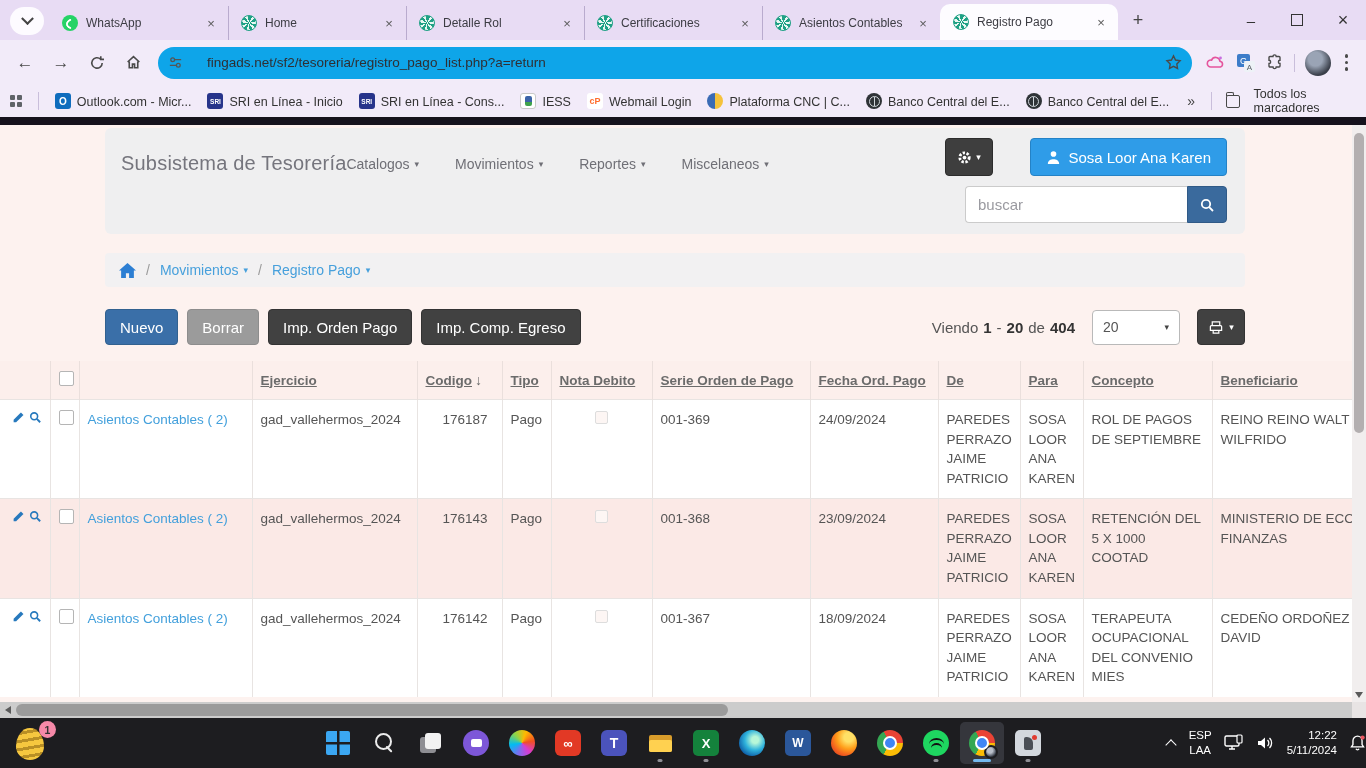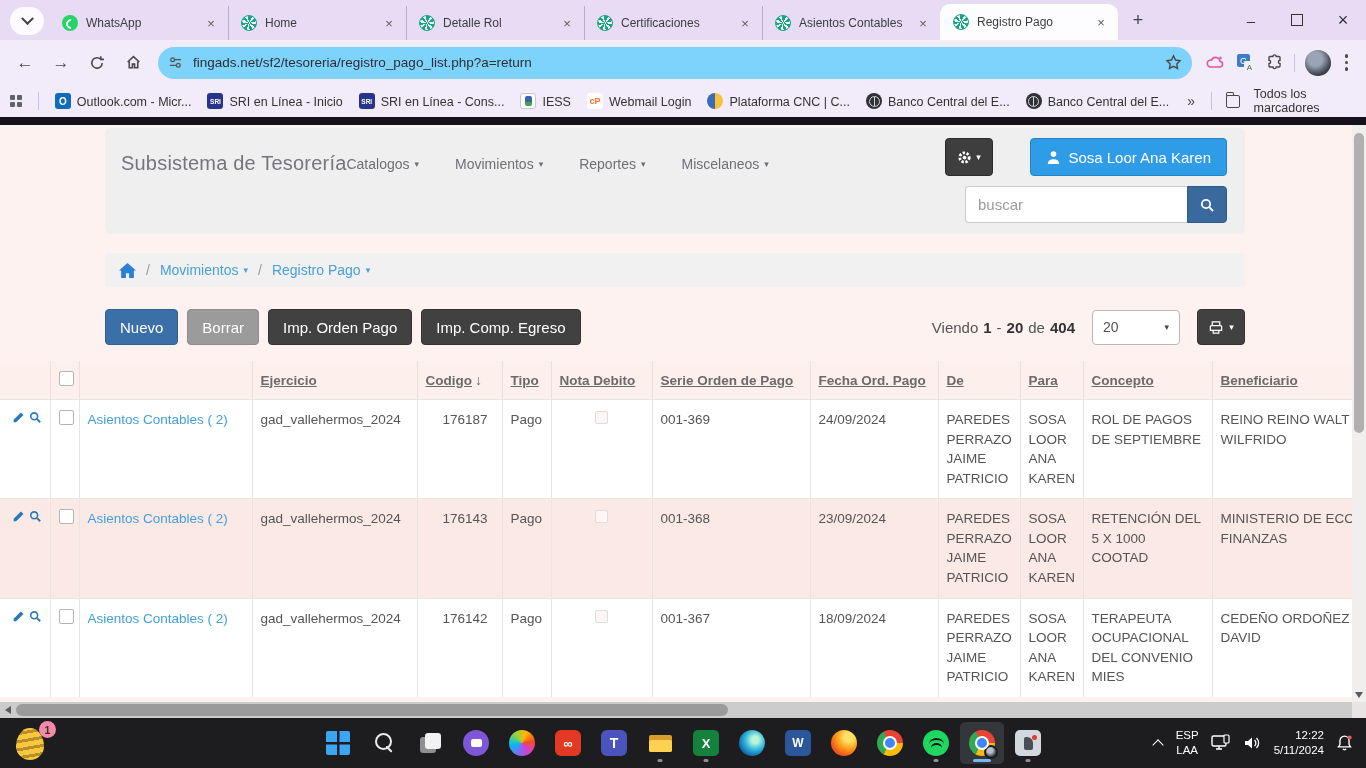--- a/index.html
+++ b/index.html
@@ -25,21 +25,21 @@
   .newtab{width:28px;height:28px;margin:0 0 6px 6px;display:flex;align-items:center;justify-content:center;font-size:18px;color:#444}
   .newtab::before{content:"+"}
   .wincontrols{position:absolute;right:0;top:0;height:40px;display:flex;align-items:center}
   .winbtn{width:46px;height:40px;display:flex;align-items:center;justify-content:center;color:#333;font-size:15px}
   .winbtn.min::before{content:"–"}
   .winbtn.max::before{content:"";width:10px;height:10px;border:1.4px solid #333}
   .winbtn.close::before{content:"×";font-size:18px}
 
   .toolbar{height:45px;background:#f2ebf9;display:flex;align-items:center;padding:0 8px;gap:2px}
   .navbtn{width:34px;height:34px;border-radius:50%;display:flex;align-items:center;justify-content:center;color:#4a4a4a;font-size:17px}
-  .urlbar{flex:1;height:32px;background:#7dd3fc;border-radius:16px;display:flex;align-items:center;padding:0 10px;gap:10px;margin:0 6px}
+  .urlbar{flex:1;height:32px;background:#0ea5e9;border-radius:16px;display:flex;align-items:center;padding:0 10px;gap:24px;margin:0 6px}
   .urltext{flex:1;font-size:13.5px;color:#2f2f33;white-space:nowrap;overflow:hidden}
   .extarea{display:flex;align-items:center;gap:10px;padding:0 6px}
   .vsep{width:1px;height:18px;background:#c9bedb}
   .avatar{width:26px;height:26px;border-radius:50%;background:radial-gradient(circle at 40% 35%,#9aa4b5 0 30%,#3a3f4a 70%)}
   .menudots{display:flex;flex-direction:column;gap:3px;padding:4px}
   .menudots i{width:3.5px;height:3.5px;background:#4a4a4a;border-radius:50%}
 
   .bookmarksbar{height:32px;background:#f2ebf9;display:flex;align-items:center;padding:0 10px;gap:16px;font-size:12.5px;color:#333}
   .appsgrid{display:grid;grid-template-columns:5px 5px;grid-template-rows:5px 5px;gap:2px}
   .appsgrid i{background:#5f6368;border-radius:1px}
@@ -156,21 +156,21 @@
   .i-chrome{width:26px;height:26px;border-radius:50%;background:conic-gradient(from -30deg,#ea4335 0 120deg,#fbbc05 120deg 240deg,#34a853 240deg 360deg)}
   .i-chrome::after{content:"";position:absolute;left:50%;top:50%;transform:translate(-50%,-50%);width:10px;height:10px;border-radius:50%;background:#4086f4;border:2.6px solid #fff}
   .i-profile .sub{display:block;position:absolute;right:-3px;bottom:-3px;width:14px;height:14px;border-radius:50%;background:radial-gradient(circle at 40% 35%,#b9bfca 0 30%,#3c424d 70%);border:2px solid #1d1d20}
   .i-spotify{width:26px;height:26px;border-radius:50%;background:#1ed760}
   .i-spotify::before{content:"";position:absolute;left:6px;top:8px;width:15px;height:10px;border-top:2.4px solid #121212;border-radius:50%}
   .i-spotify::after{content:"";position:absolute;left:8px;top:13px;width:11px;height:8px;border-top:2.2px solid #121212;border-radius:50%}
   .i-imagej{width:26px;height:26px;border-radius:5px;background:#d3d8de}
   .i-imagej::before{content:"";position:absolute;left:9px;top:7px;width:9px;height:13px;background:#4a4f56;border-radius:2px 6px 2px 2px}
   .i-imagej::after{content:"";position:absolute;right:4px;top:5px;width:5px;height:5px;border-radius:50%;background:#e03c31}
 
-  .tb-right{position:absolute;right:13px;top:0;height:50px;display:flex;align-items:center;gap:12px;color:#fff}
+  .tb-right{position:absolute;right:0;top:0;height:50px;display:flex;align-items:center;gap:12px;color:#fff}
   .traytext{font-size:11.5px;line-height:1.3;text-align:center}
   .timeblock{font-size:11.5px;line-height:1.3;text-align:right}
   .chev{width:10px;height:10px;position:relative}
   .chev::before{content:"";position:absolute;left:0;top:3px;width:7px;height:7px;border-left:1.6px solid #fff;border-top:1.6px solid #fff;transform:rotate(45deg)}
 </style>
 </head>
 <body>
 
 <div class="screen">
 

